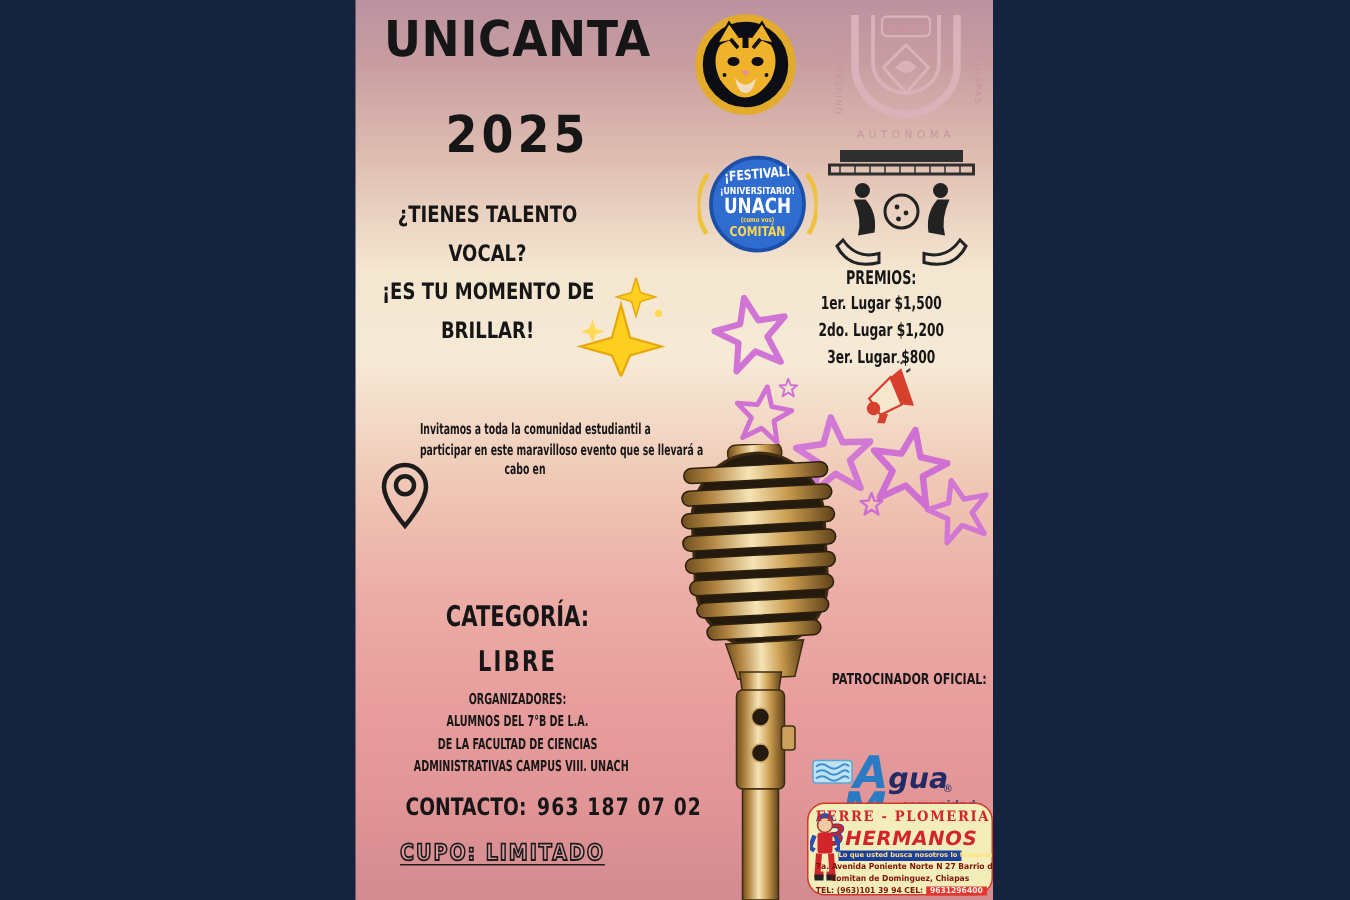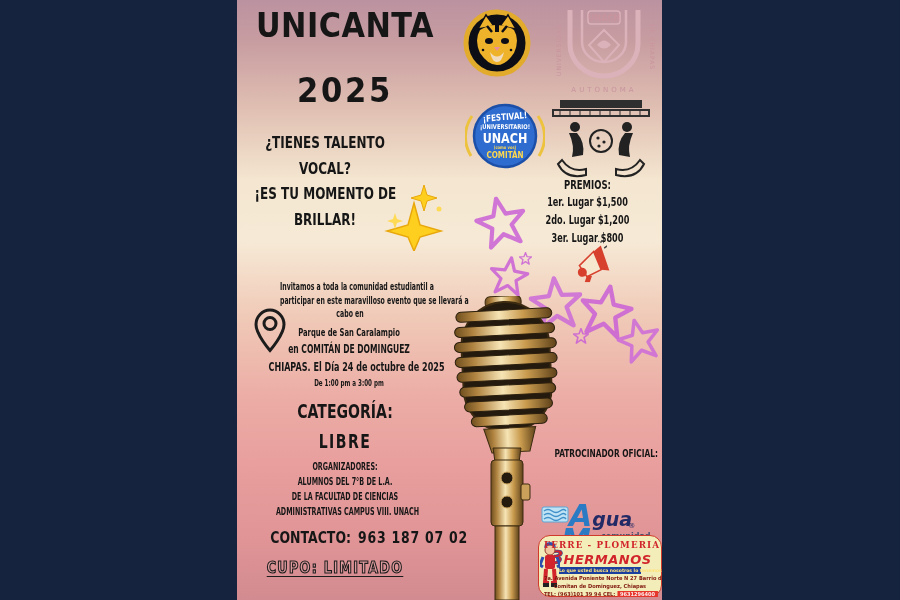--- a/index.html
+++ b/index.html
@@ -213,26 +213,20 @@
       <div>cabo en</div>
     </div>
 
     <div id="pin" class="art">
       <svg width="34" height="47" viewBox="0 0 34 47">
         <path d="M17,3 C9,3 3,10 3,17.5 c0,10 14,26 14,26 s14,-16 14,-26 C31,10 25,3 17,3 z" fill="none" stroke="#1c1c1c" stroke-width="3"></path>
         <circle cx="17" cy="16.5" r="6" fill="none" stroke="#1c1c1c" stroke-width="3"></circle>
       </svg>
     </div>
 
-    <div id="loc">
-      <div class="l1">Parque de San Caralampio</div>
-      <div class="l2">en COMITÁN DE DOMINGUEZ</div>
-      <div class="l3">CHIAPAS. El Día 24 de octubre de 2025</div>
-      <div class="l4">De 1:00 pm a 3:00 pm</div>
-    </div>
 
     <div id="cat" class="line">CATEGORÍA:</div>
     <div id="lib" class="line">LIBRE</div>
 
     <div id="org">
       <div>ORGANIZADORES:</div>
       <div>ALUMNOS DEL 7°B DE L.A.</div>
       <div>DE LA FACULTAD DE CIENCIAS</div>
       <div>ADMINISTRATIVAS CAMPUS VIII. UNACH</div>
     </div>

